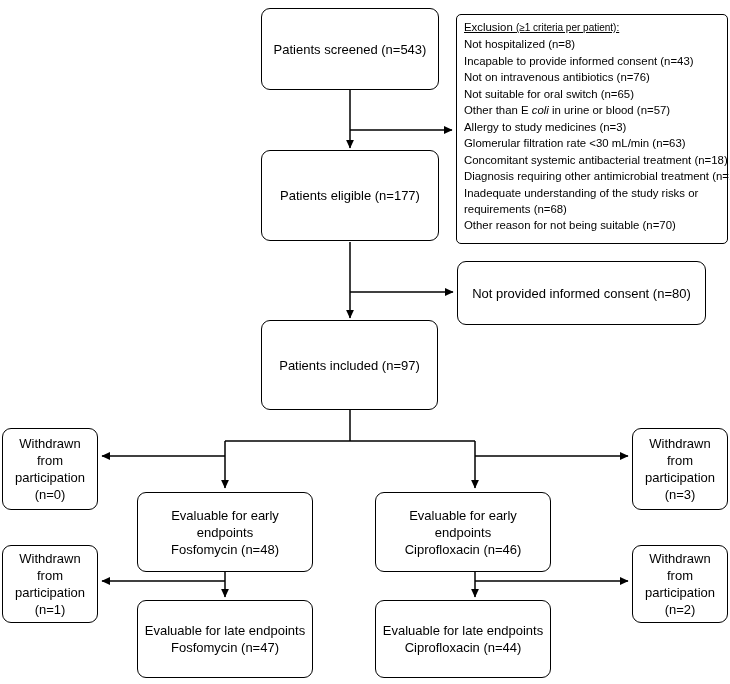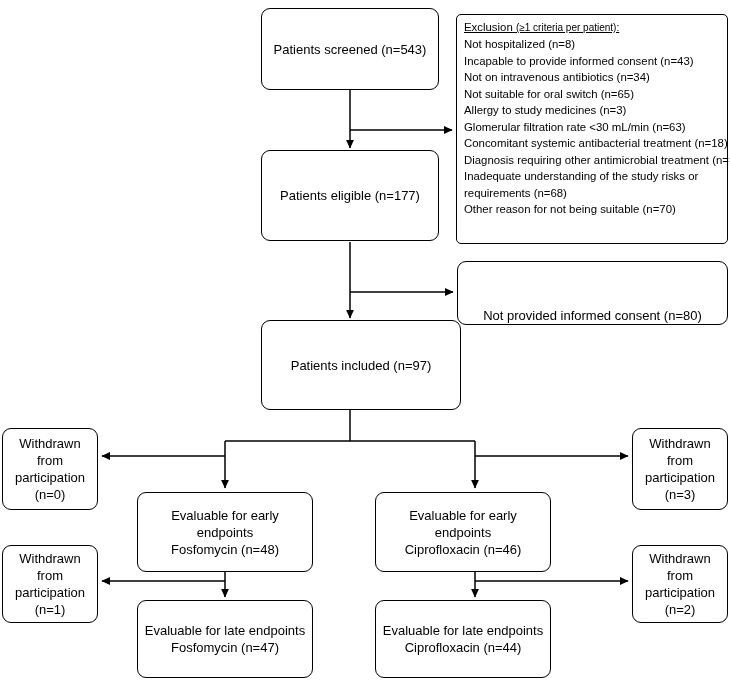--- a/index.html
+++ b/index.html
@@ -23,35 +23,35 @@
     text-align:center;
     font-size:13px;
     line-height:17px;
     z-index:2;
   }
   .node .lbl{display:block;white-space:pre-line;padding:0 6px;}
 
   
   #n-screened{left:261px;top:8px;width:178px;height:82px;}
   #n-eligible{left:261px;top:150px;width:178px;height:91px;}
-  #n-included{left:261px;top:320px;width:200px;height:90px;}
+  #n-included{left:261px;top:320px;width:177px;height:90px;}
 
   
   #n-exclusion{
     left:456px;top:14px;width:272px;height:230px;
     border-radius:5px;
     display:block;
     align-items:flex-start;
     justify-content:flex-start;
     padding:4px 5px 4px 7px;
     font-size:11.4px;
     line-height:16.45px;
     text-align:left;
   }
-  #n-noconsent{left:457px;top:261px;width:271px;height:64px;align-items:flex-end;}
+  #n-noconsent{left:457px;top:261px;width:249px;height:64px;}
 
   
   #n-early-fos{left:137px;top:492px;width:176px;height:80px;}
   #n-early-cip{left:375px;top:492px;width:176px;height:80px;}
   #n-late-fos{left:137px;top:600px;width:176px;height:78px;}
   #n-late-cip{left:375px;top:600px;width:176px;height:78px;}
 
   
   #n-wd-left-0{left:2px;top:428px;width:96px;height:82px;}
   #n-wd-right-3{left:632px;top:428px;width:96px;height:82px;}
@@ -109,22 +109,23 @@
   </svg>
 
   <div class="node" id="n-screened">
     <span class="lbl">Patients screened (n=543)</span>
   </div>
 
   <div class="node" id="n-exclusion">
     <span class="excl-head"><span>Exclusion </span><span class="small">(≥1 criteria per patient):</span></span>
     <span class="excl-line">Not hospitalized (n=8)</span>
     <span class="excl-line">Incapable to provide informed consent (n=43)</span>
-    <span class="excl-line">Not on intravenous antibiotics (n=34)</span>
+    <span class="excl-line">Not on intravenous antibiotics (n=76)</span>
     <span class="excl-line">Not suitable for oral switch (n=65)</span>
+    <span class="excl-line"><span>Other than E </span><span class="ital">coli</span><span> in urine or blood (n=57)</span></span>
     <span class="excl-line">Allergy to study medicines (n=3)</span>
     <span class="excl-line">Glomerular filtration rate &lt;30 mL/min (n=63)</span>
     <span class="excl-line">Concomitant systemic antibacterial treatment (n=18)</span>
     <span class="excl-line">Diagnosis requiring other antimicrobial treatment (n=114)</span>
     <span class="excl-line wrap">Inadequate understanding of the study risks or requirements (n=68)</span>
     <span class="excl-line">Other reason for not being suitable (n=70)</span>
   </div>
 
   <div class="node" id="n-eligible">
     <span class="lbl">Patients eligible (n=177)</span>

